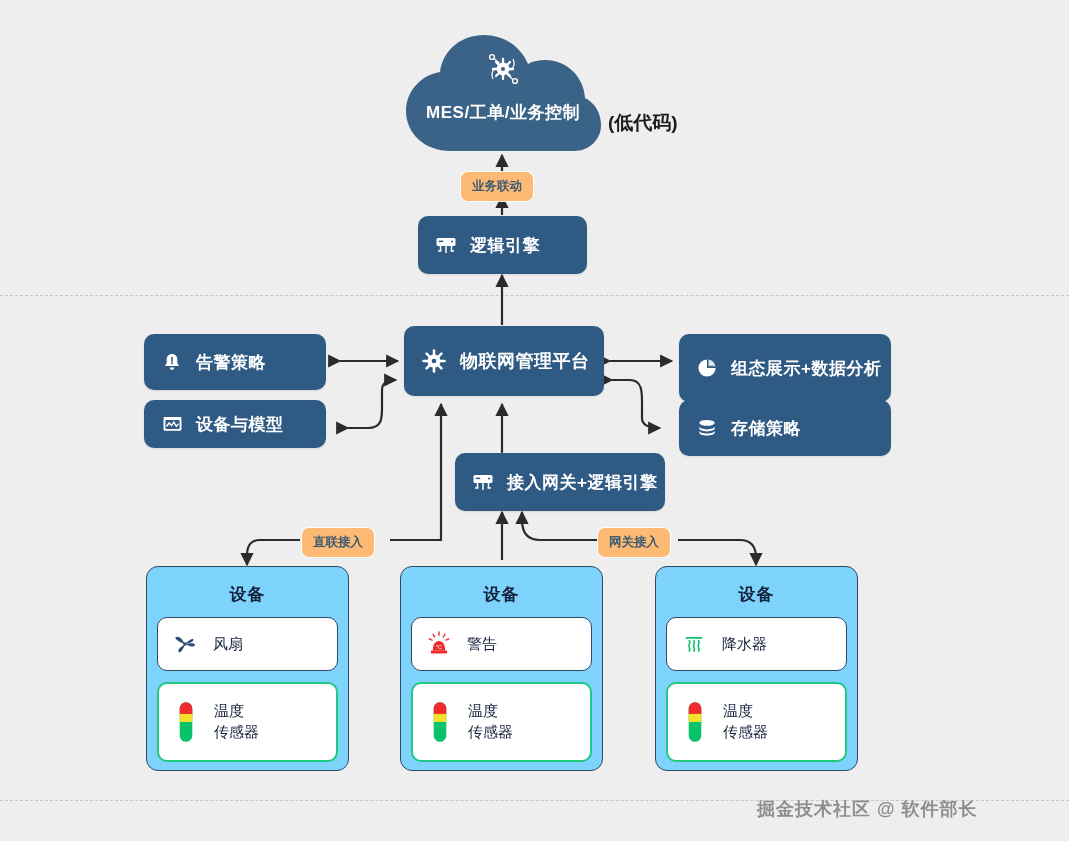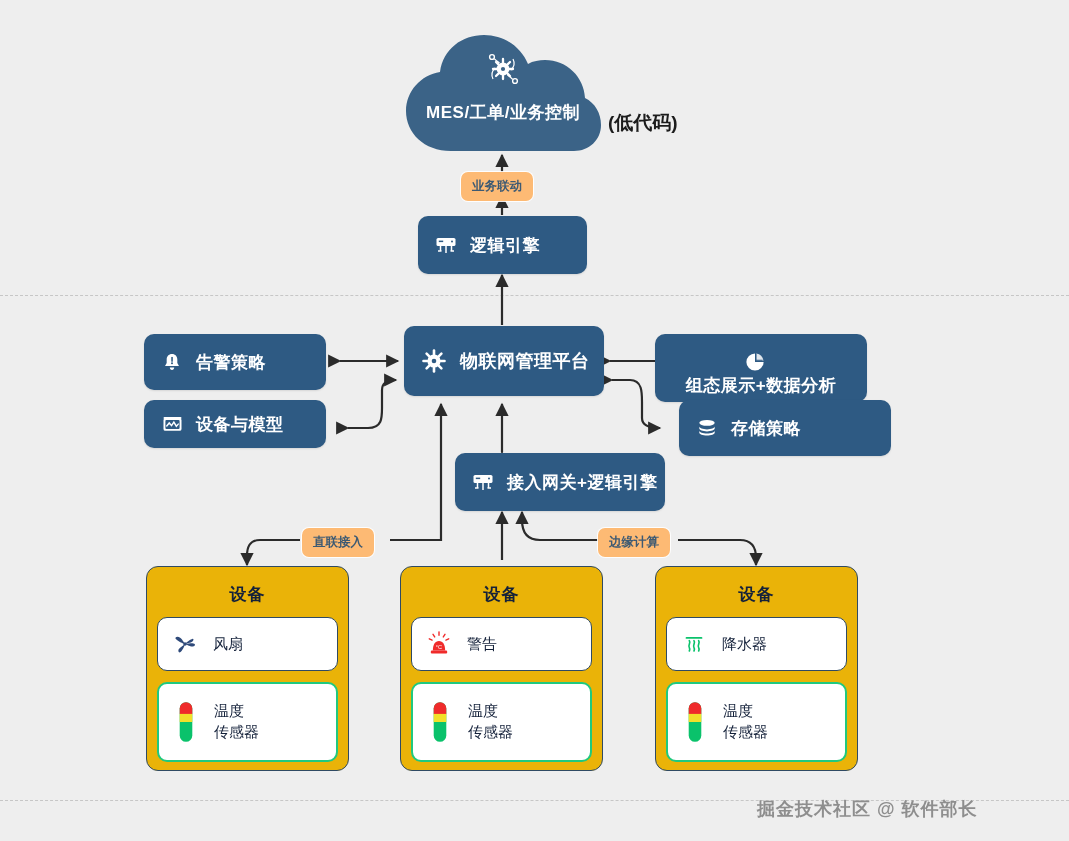--- a/index.html
+++ b/index.html
@@ -50,21 +50,21 @@
     box-shadow:0 0 0 1px rgba(255,255,255,.9);
   }
 
   
   .hdash{position:absolute;left:0;width:1069px;height:0;
     border-top:1.5px dashed #c6c6c6;}
 
   
   .devcard{
     position:absolute;box-sizing:border-box;
-    background:#eab308;border:1.6px solid #2f4a63;border-radius:12px;
+    background:#7dd3fc;border:1.6px solid #2f4a63;border-radius:12px;
     padding:10px 10px 12px 10px;
   }
   .devcard .devtitle{
     text-align:center;color:#14213a;font-size:17px;font-weight:bold;
     margin:6px 0 11px 0;letter-spacing:1px;
   }
   .devrow{
     box-sizing:border-box;display:flex;align-items:center;
     background:#fff;border-radius:10px;
     padding:0 12px;
@@ -224,21 +224,21 @@
       <svg viewBox="0 0 24 24" width="23" height="23">
         <rect x="2.6" y="5.4" width="18.8" height="13.2" rx="2" fill="#ffffff"></rect>
         <rect x="4.6" y="7.4" width="14.8" height="9.2" rx="1" fill="#2e5a83"></rect>
         <path d="M6 13.6 L8.6 10.4 L11 13.2 L13.4 9.6 L16 13.8 L18 11.6" stroke="#ffffff" stroke-width="1.5" fill="none" stroke-linecap="round"></path>
         <rect x="2.6" y="4.2" width="18.8" height="2" rx="1" fill="#ffffff"></rect>
       </svg>
     </span>
     <span class="lbl">设备与模型</span>
   </div>
 
-  <div class="node bluebox" style="left:655px;top:334px;width:212px;height:68px;flex-direction:column;">
+  <div class="node bluebox" style="left:679px;top:334px;width:212px;height:68px;">
     <span class="ico">
       <svg viewBox="0 0 24 24" width="22" height="22">
         <path d="M12 2.6 A9.4 9.4 0 1 0 21.4 12 L12 12 Z" fill="#ffffff"></path>
         <path d="M13.4 2.8 A9.4 9.4 0 0 1 21.2 10.6 L13.4 10.6 Z" fill="#ffffff" opacity="0.85"></path>
         <path d="M12.9 3.2 L12.9 10.2 L20.3 10.2" stroke="#2e5a83" stroke-width="1.1" fill="none"></path>
       </svg>
     </span>
     <span class="lbl">组态展示+数据分析</span>
   </div>
 
@@ -267,21 +267,21 @@
           <line x1="17.5" y1="13" x2="17.5" y2="18"></line>
           <line x1="4" y1="18" x2="7.5" y2="18"></line>
           <line x1="16.5" y1="18" x2="20" y2="18"></line>
         </g>
       </svg>
     </span>
     <span class="lbl">接入网关+逻辑引擎</span>
   </div>
 
   <div class="node conlabel" style="left:302px;top:528px;">直联接入</div>
-  <div class="node conlabel" style="left:598px;top:528px;">边缘计算</div>
+  <div class="node conlabel" style="left:598px;top:528px;">网关接入</div>
 
   <div class="devcard" style="left:146px;top:566px;width:203px;height:205px;">
     <div class="devtitle">设备</div>
     <div class="devrow plain">
       <span class="dico">
         <svg viewBox="0 0 30 30" width="28" height="28">
           <g fill="#2f4a7a">
             <path d="M15 15 C15 15 9 13.4 5.2 9.6 C3.4 7.8 7 6 9.8 8.2 C12.6 10.4 15 15 15 15 Z"></path>
             <path d="M15 15 C15 15 20.6 13.2 24.8 14.6 C27 15.4 24.6 18.6 21.4 17.6 C18.2 16.6 15 15 15 15 Z"></path>
             <path d="M15 15 C15 15 13.6 20.6 10.2 23.6 C8.4 25.2 6.6 21.8 9.2 19.6 C11.8 17.4 15 15 15 15 Z"></path>

